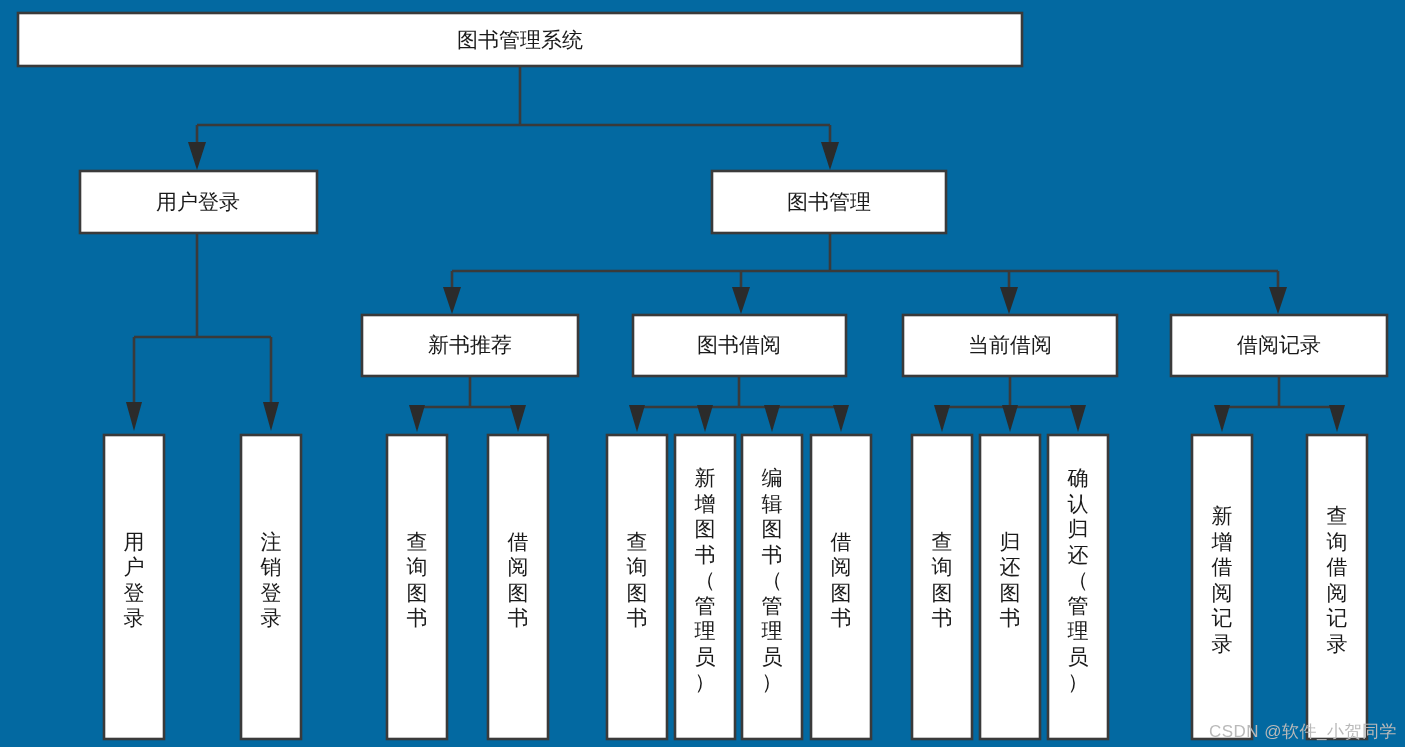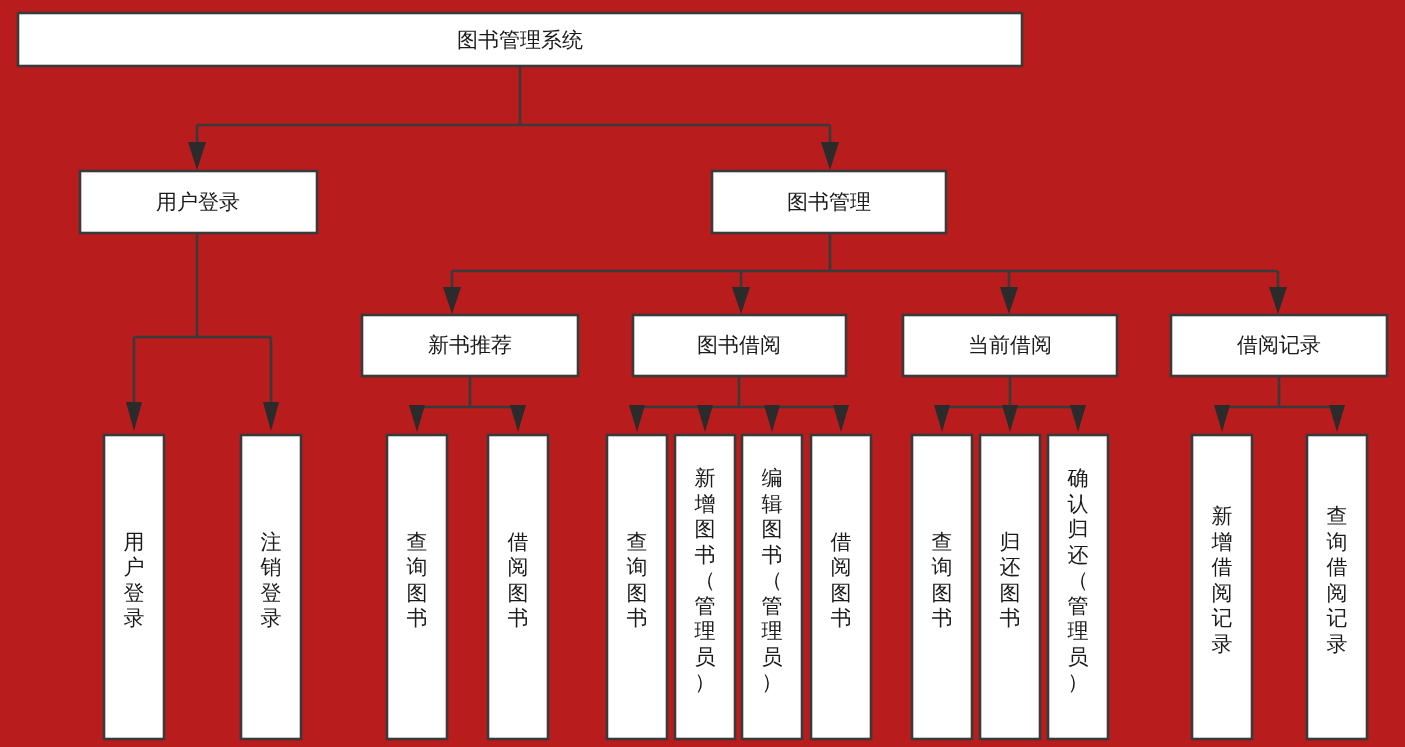--- a/index.html
+++ b/index.html
@@ -10,21 +10,21 @@
   body {
     width: 1405px;
     height: 747px;
     font-family: "Liberation Sans", "DejaVu Sans", sans-serif;
     overflow: hidden;
   }
   #diagram-root {
     position: relative;
     width: 1405px;
     height: 747px;
-    background: #b91c1c;
+    background: #0369a1;
   }
   svg#flow-svg {
     position: absolute;
     left: 0;
     top: 0;
     width: 1405px;
     height: 747px;
     display: block;
   }
   .node-rect {
@@ -234,14 +234,15 @@
       <text class="node-label-v" x="1222"><tspan x="1222" y="523.25">新</tspan><tspan x="1222" y="548.75">增</tspan><tspan x="1222" y="574.25">借</tspan><tspan x="1222" y="599.75">阅</tspan><tspan x="1222" y="625.25">记</tspan><tspan x="1222" y="650.75">录</tspan></text>
     </g>
 
     <g>
       <rect class="node-rect" x="1307" y="435" width="60" height="304"></rect>
       <text class="node-label-v" x="1337"><tspan x="1337" y="523.25">查</tspan><tspan x="1337" y="548.75">询</tspan><tspan x="1337" y="574.25">借</tspan><tspan x="1337" y="599.75">阅</tspan><tspan x="1337" y="625.25">记</tspan><tspan x="1337" y="650.75">录</tspan></text>
     </g>
 
   </svg>
 
+  <div class="watermark">CSDN @软件_小贺同学</div>
 
 </div>
 
 </body></html>

